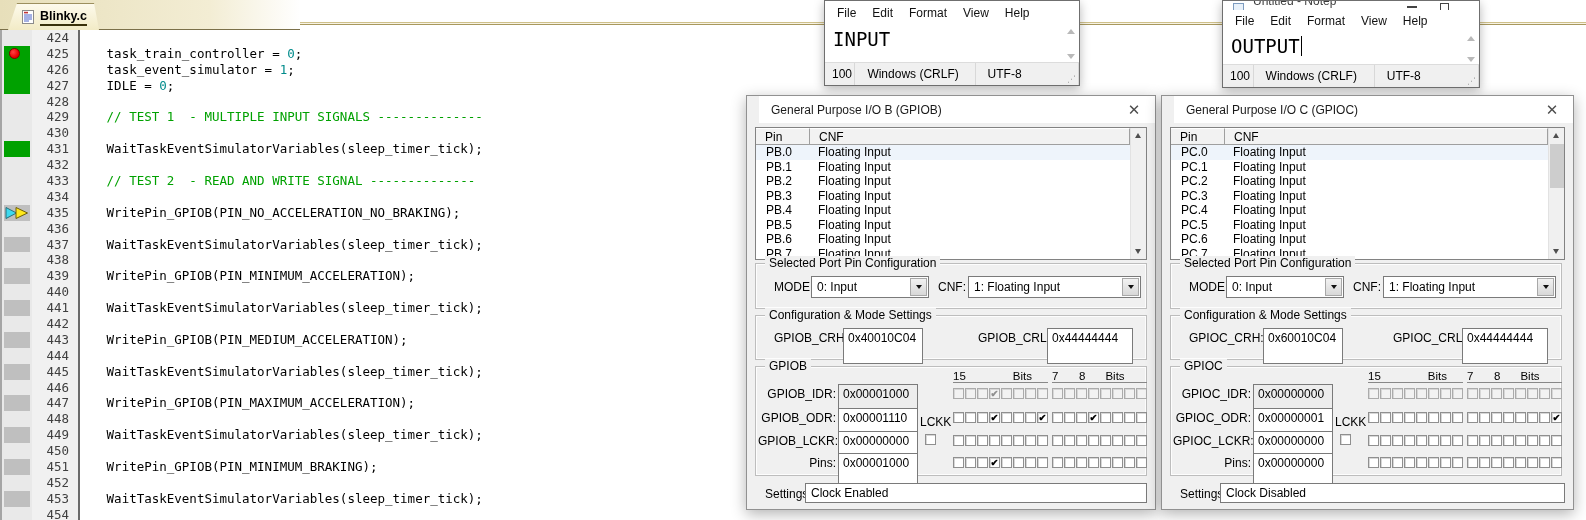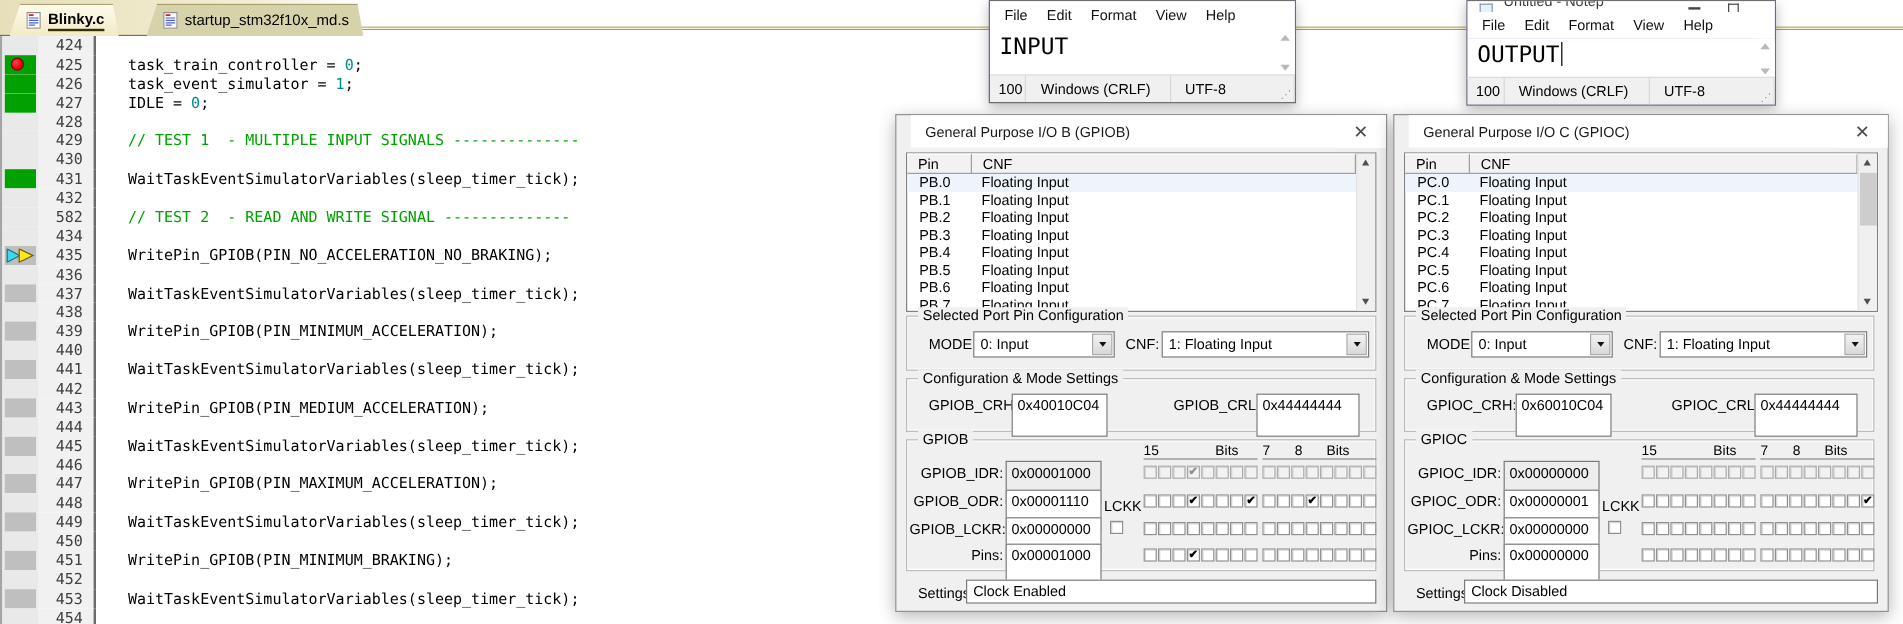--- a/index.html
+++ b/index.html
@@ -35,21 +35,21 @@
     background:radial-gradient(circle at 35% 35%, #ff4242, #e80000 65%);
     border:1px solid #7e0000; }
   .arrows { position:absolute; left:2px; top:2px; }
   .ln { width:46px; flex:0 0 46px; background:#f1f1f1; text-align:right; padding-right:9px;
     color:#404040; }
   .ct { flex:1; border-left:2px solid #6b6b6b; padding-left:4px; white-space:pre; color:#000; }
   .ct .cmt { color:var(--comment-green); }
   .ct .num { color:var(--number-teal); }
 
   
-  .npad { position:absolute; background:#c4b5fd; border:1px solid #6f6f6f;
+  .npad { position:absolute; background:#d946ef; border:1px solid #6f6f6f;
     box-shadow:0 3px 10px rgba(0,0,0,.28); font-size:12px; }
   #npad-input  { left:824px; top:0; width:256px; height:86px; }
   #npad-output { left:1222px; top:0; width:258px; height:88px; }
   .np-titlesliver { height:9px; overflow:hidden; position:relative; background:#fff;
     border-bottom:0; }
   .np-titlesliver .t { position:absolute; left:30px; top:-7px; font-size:12px; color:#3c3c3c; }
   .np-titlesliver .ico { position:absolute; left:10px; top:2px; width:11px; height:7px;
     background:#e8f1fa; border:1px solid #7d9cc0; border-bottom:0; }
   .np-titlesliver .mk1 { position:absolute; right:62px; top:5px; width:10px; height:1.5px; background:#444; }
   .np-titlesliver .mk2 { position:absolute; right:30px; top:2px; width:9px; height:7px;
@@ -152,28 +152,20 @@
   <div id="goldline"></div>
   <div id="tabsarea">
       <div class="tab active">
         <svg class="doc-icon" width="12" height="14" viewBox="0 0 12 14">
           <rect x="0.5" y="0.5" width="11" height="13" fill="#fff" stroke="#8b8b8b"></rect>
           <path d="M2 5h8M2 7h8M2 9h8M2 11h5" stroke="#4a62c8" stroke-width="1"></path>
           <rect x="2" y="1.8" width="4" height="1.6" fill="#c23434"></rect>
         </svg>
         <span class="tab-label">Blinky.c</span>
       </div>
-      <div class="tab inactive">
-        <svg class="doc-icon" width="12" height="14" viewBox="0 0 12 14">
-          <rect x="0.5" y="0.5" width="11" height="13" fill="#fff" stroke="#8b8b8b"></rect>
-          <path d="M2 5h8M2 7h8M2 9h8M2 11h5" stroke="#4a62c8" stroke-width="1"></path>
-          <rect x="2" y="1.8" width="4" height="1.6" fill="#c23434"></rect>
-        </svg>
-        <span class="tab-label">startup_stm32f10x_md.s</span>
-      </div>
     </div>
 </div>
 
 <div id="editor">
     <div class="crow">
       <div class="gm"></div>
       <div class="ln">424</div>
       <div class="ct"></div>
     </div>
     <div class="crow">
@@ -220,21 +212,21 @@
       <div class="ln">431</div>
       <div class="ct">   WaitTaskEventSimulatorVariables(sleep_timer_tick);</div>
     </div>
     <div class="crow">
       <div class="gm"></div>
       <div class="ln">432</div>
       <div class="ct"></div>
     </div>
     <div class="crow">
       <div class="gm"></div>
-      <div class="ln">582</div>
+      <div class="ln">433</div>
       <div class="ct"><span class="cmt">   // TEST 2  - READ AND WRITE SIGNAL --------------</span></div>
     </div>
     <div class="crow">
       <div class="gm"></div>
       <div class="ln">434</div>
       <div class="ct"></div>
     </div>
     <div class="crow">
       <div class="gm">
         <span class="blk gray"></span>

